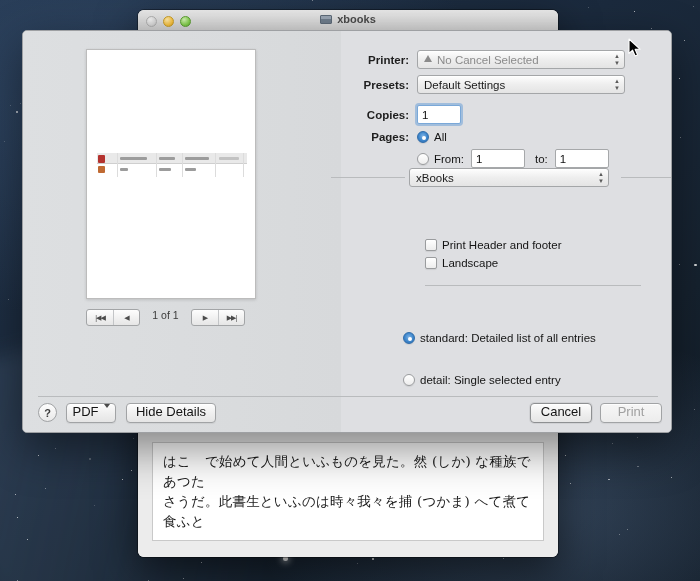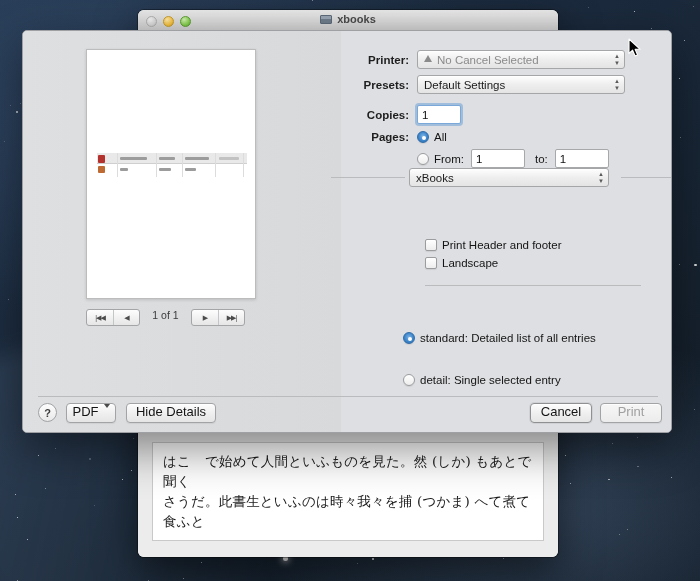--- a/index.html
+++ b/index.html
@@ -557,21 +557,21 @@
         <div class="bgrow" style="left:22px; top:280px;">Publisher</div>
         <div class="bgval" style="left:108px; top:280px;">青空文庫</div>
         <div class="bgrow" style="left:22px; top:312px;">Version</div>
         <div class="bgval" style="left:108px; top:312px;">1.0</div>
         <div class="bgrow" style="left:22px; top:342px;">ISBN</div>
         <div class="bgrow" style="left:22px; top:378px;">Rating</div>
         <div class="bgval" style="left:108px; top:378px;"></div>
       </div>
 
       <div id="doc-text">
-        <p>はこゝで始めて人間といふものを見た。然 (しか) もあとで聞く</p>
+        <p>はこゝで始めて人間といふものを見た。然 (しか) な種族であつた</p>
         <p>さうだ。此書生といふのは時々我々を捕 (つかま) へて煮て食ふと</p>
 
       </div>
     </div>
   </div>
 
   <div id="print-sheet">
     <div id="sheet-left-pane"></div>
     <div id="sheet-translucent"></div>
 

